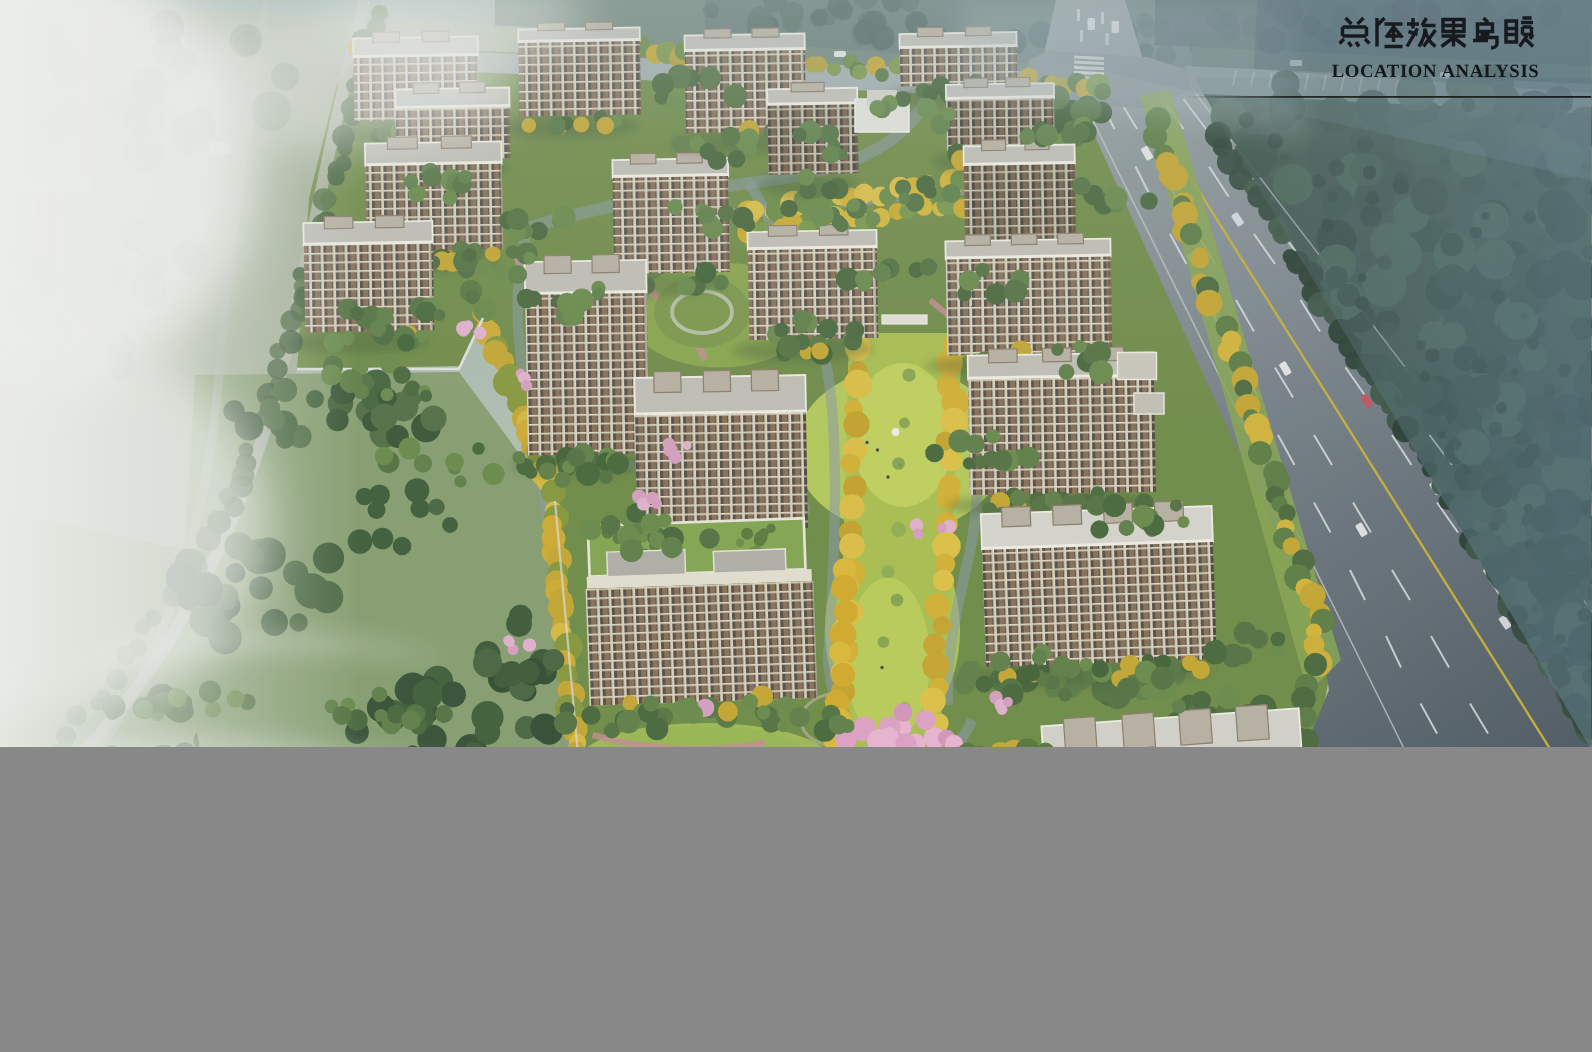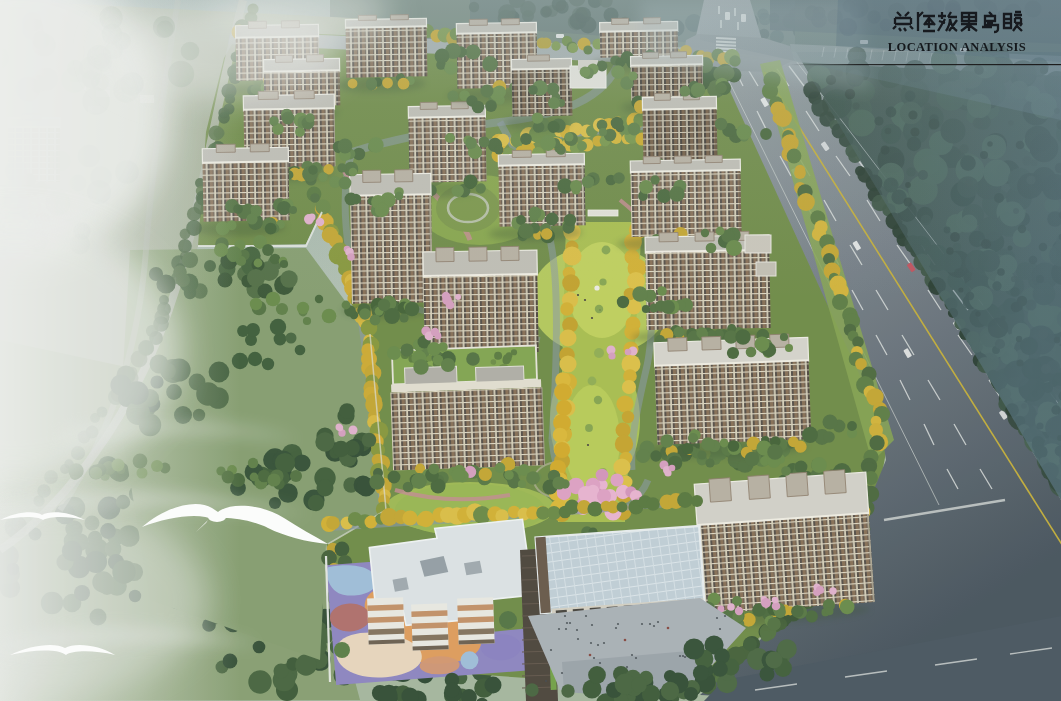--- a/index.html
+++ b/index.html
@@ -1,12 +1,12 @@
 <!DOCTYPE html>
-<html><head><meta charset="utf-8"><style>html,body{margin:0;padding:0;background:#888;}#scene{position:relative;width:1061px;height:701px;overflow:hidden;font-family:"Liberation Sans",sans-serif;}</style></head><body>
+<html><head><meta charset="utf-8"><style>html,body{margin:0;padding:0;background:#888;}#scene{position:relative;width:1061px;height:498px;overflow:hidden;font-family:"Liberation Sans",sans-serif;}</style></head><body>
 <div id="scene">
 <svg width="1061" height="701" viewBox="0 0 1061 701">
 <defs>
 <linearGradient id="bgg" x1="0" y1="0" x2="0.25" y2="1">
  <stop offset="0" stop-color="#9cb0ac"></stop>
           <stop offset="0.5" stop-color="#b6c4b6"></stop>
           <stop offset="1" stop-color="#a9bba2"></stop>
 </linearGradient>
 <linearGradient id="hazeTR" x1="0" y1="0" x2="1" y2="0.3">
  <stop offset="0" stop-color="#5f7a86" stop-opacity="0.12"></stop>

